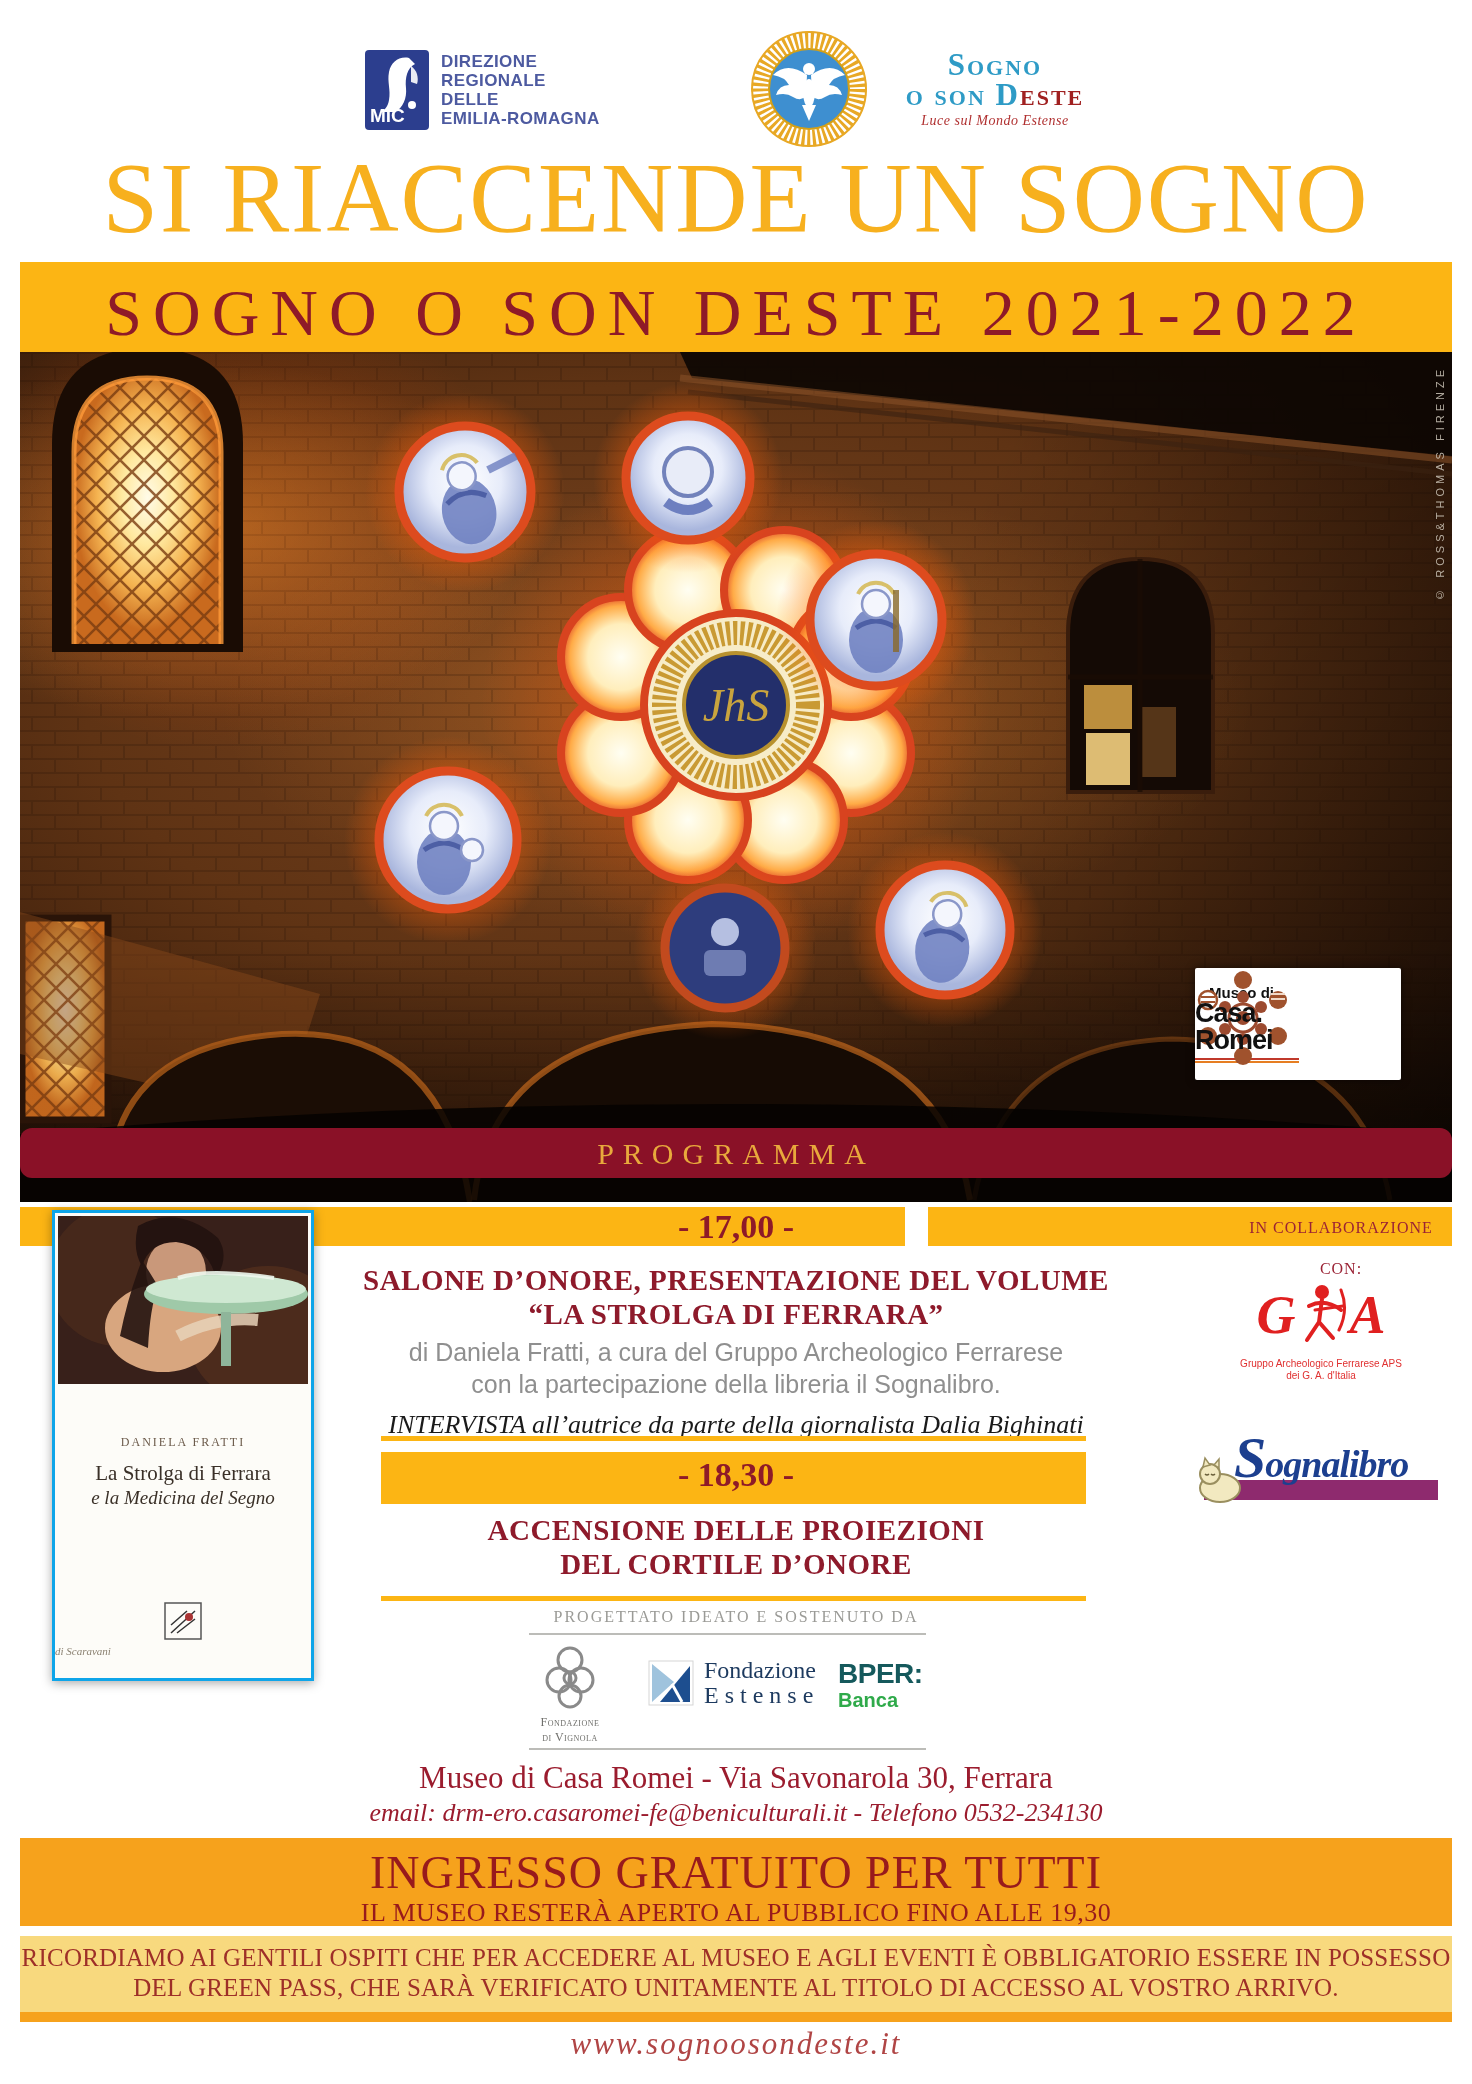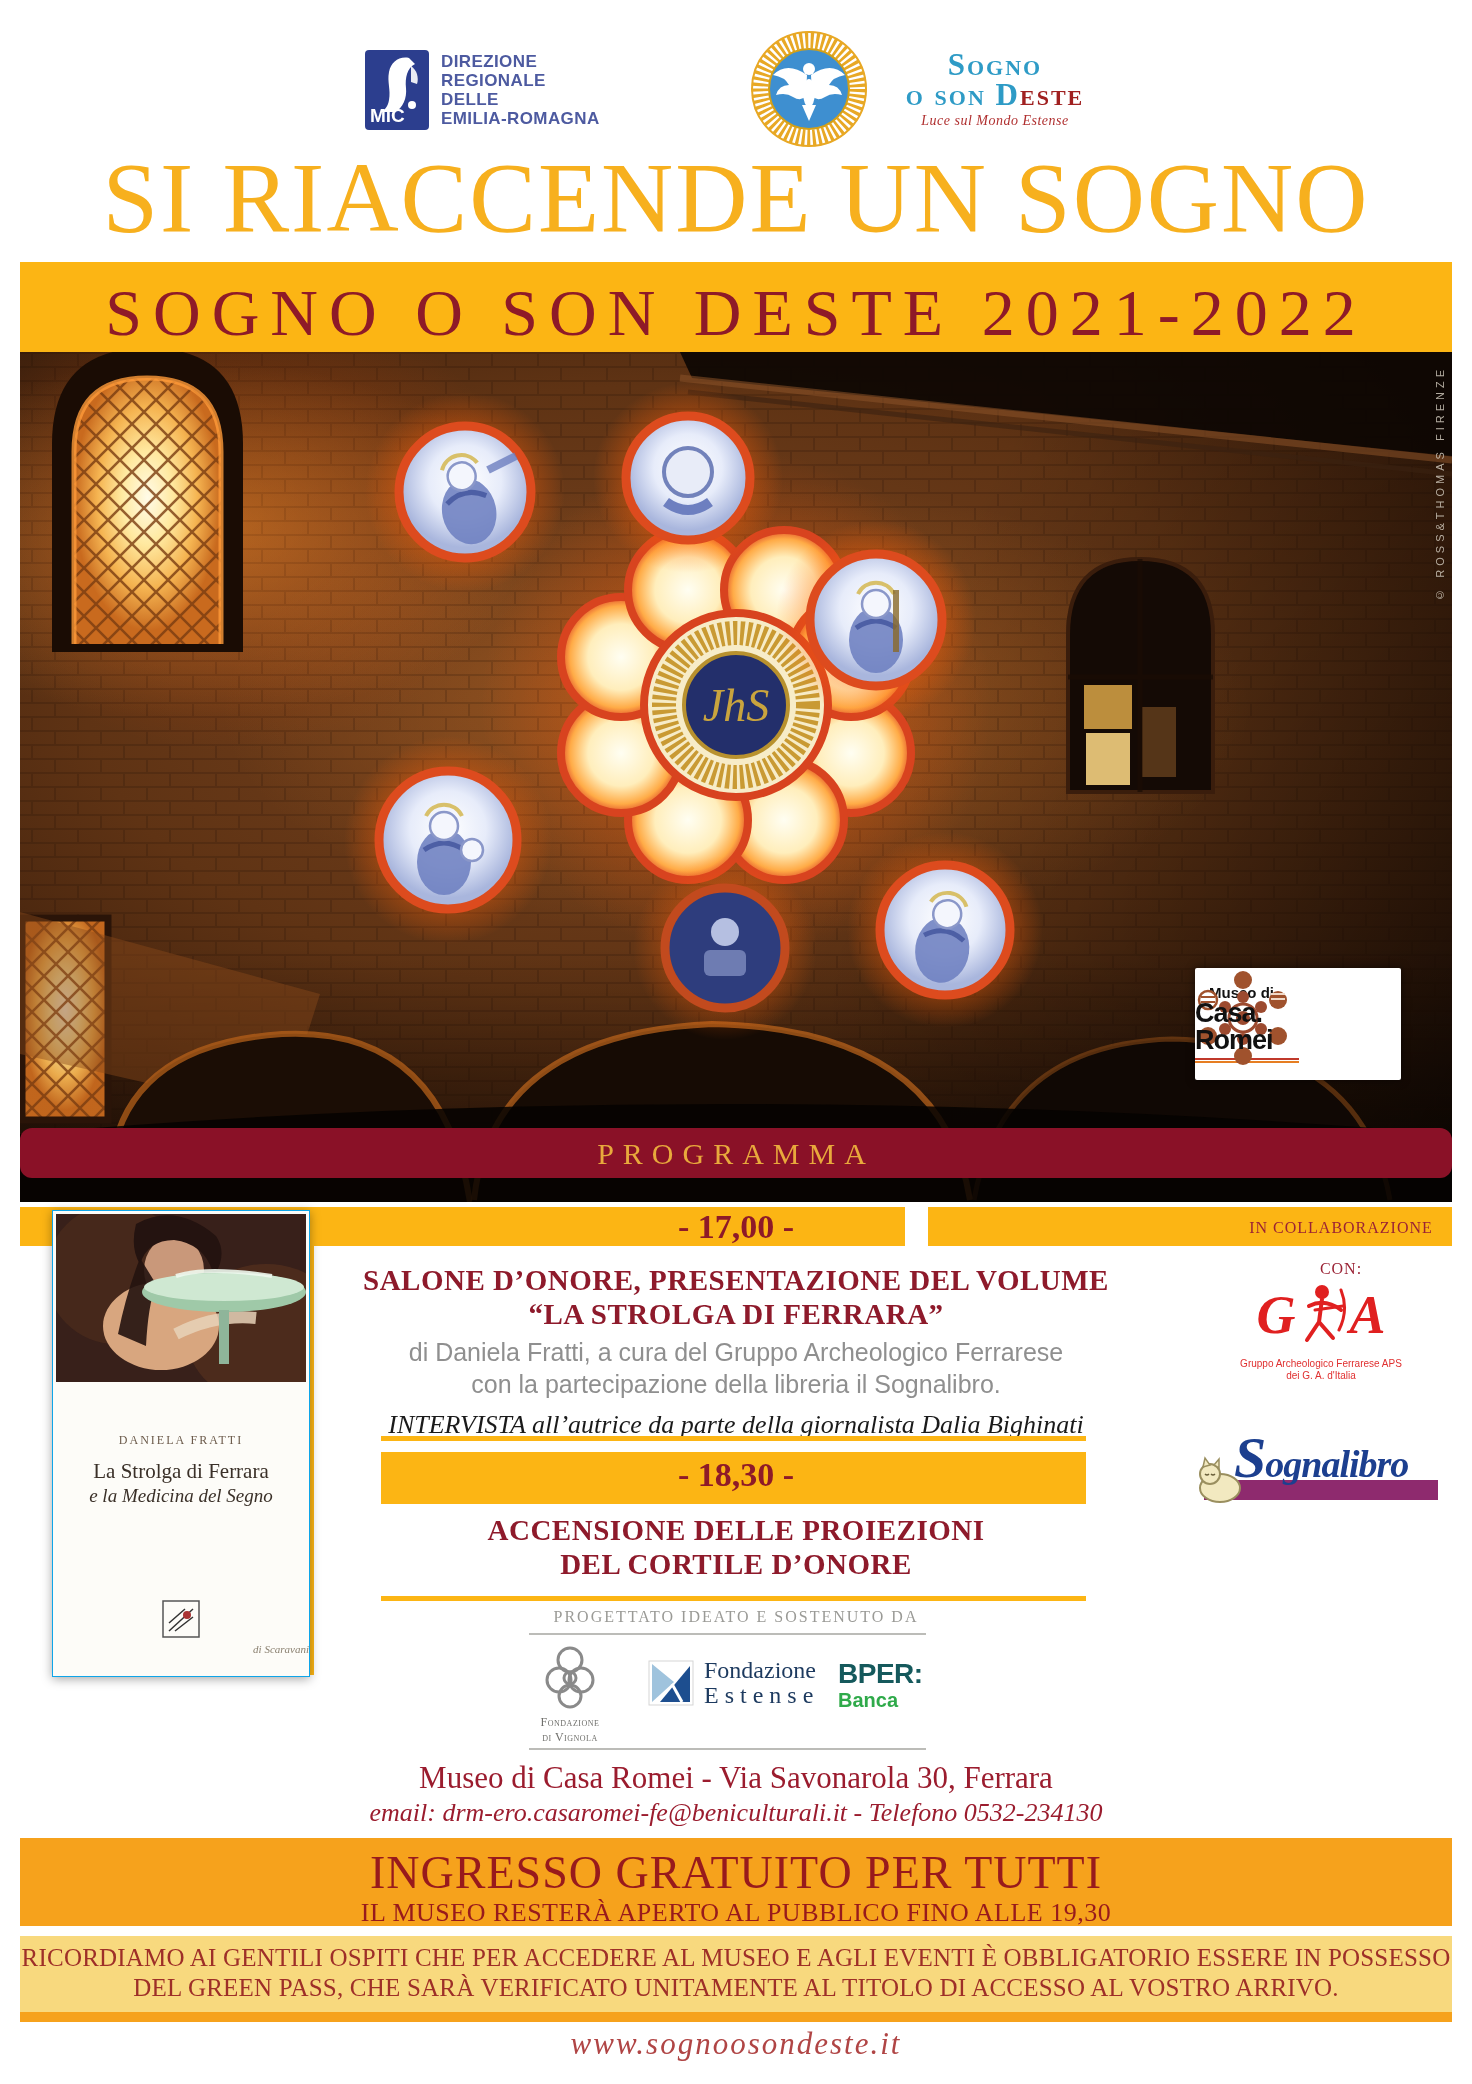--- a/index.html
+++ b/index.html
@@ -51,25 +51,25 @@
   
   .gold{background:#fcb514;}
   .row1a{left:20px;top:1207px;width:885px;height:39px;}
   .row1b{left:928px;top:1207px;width:524px;height:39px;}
   .t1700{top:1207px;height:39px;line-height:39px;font-size:34px;font-weight:bold;color:#8e1a28;}
   .collab{left:1230px;top:1207px;width:222px;height:39px;line-height:41px;text-align:center;
       font-size:16px;letter-spacing:1px;color:#9b2335;}
   .vstripe{left:308px;top:1246px;width:6px;height:429px;background:#fcb514;}
 
   .book{left:52px;top:1210px;width:256px;height:465px;background:#fdfcf8;
-      box-shadow:0 2px 10px rgba(0,0,0,.35);border:1px solid #0ea5e9;}
+      box-shadow:0 2px 10px rgba(0,0,0,.35);border:3px solid #0ea5e9;}
   .book-author{top:222px;left:0;width:100%;text-align:center;font-size:12px;letter-spacing:2px;color:#6b5a4a;}
   .book-title{top:248px;left:0;width:100%;text-align:center;font-size:21px;color:#3a3028;}
   .book-sub{top:274px;left:0;width:100%;text-align:center;font-size:19px;font-style:italic;color:#3a3028;}
-  .book-pub-script{top:432px;left:0;width:100%;text-align:right;font-size:11px;font-style:italic;color:#8a8070;}
+  .book-pub-script{top:432px;left:0;width:100%;text-align:left;font-size:11px;font-style:italic;color:#8a8070;}
 
   .pline1,.pline2{font-size:29px;font-weight:bold;color:#8e1a2b;letter-spacing:.5px;}
   .pline1{top:1264px;} .pline2{top:1298px;}
   .pgray{font-family:"Liberation Sans",sans-serif;font-size:25px;color:#8f8f8f;}
   .pgray1{top:1338px;} .pgray2{top:1370px;}
   .pinterview{top:1410px;font-size:26px;font-style:italic;color:#1a1a1a;}
   .rule-a{left:381px;top:1436px;width:705px;height:5px;background:#fcb514;}
   .band1830{left:381px;top:1452px;width:705px;height:52px;background:#fcb514;}
   .t1830{top:1456px;font-size:34px;font-weight:bold;color:#8e1a28;}
   .acc1{top:1514px;} .acc2{top:1548px;}

